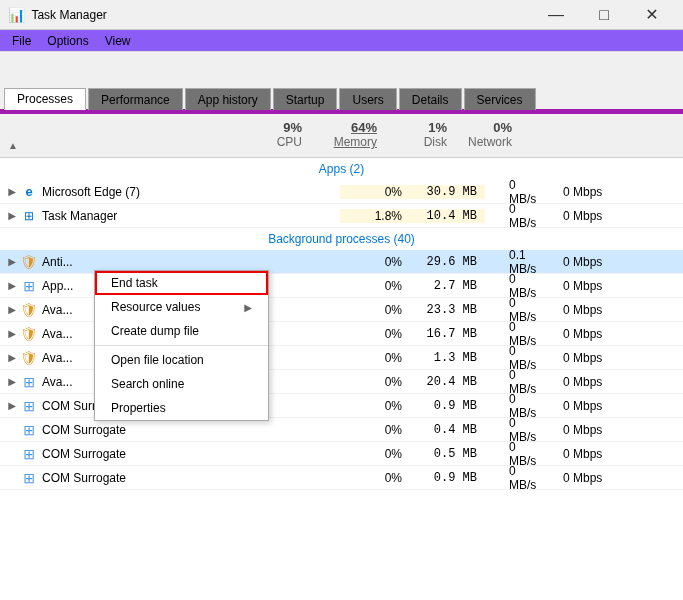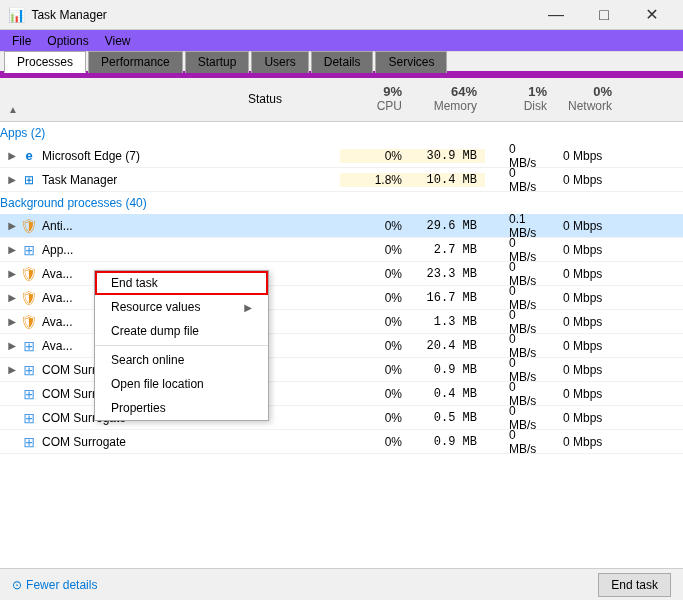--- a/index.html
+++ b/index.html
@@ -35,23 +35,24 @@
       padding: 2px 8px;
       cursor: pointer;
       height: 100%;
       display: flex; align-items: center;
     }
 
     .tab-bar {
       background: #f0f0f0;
       height: 26px;
       display: flex;
-      align-items: center;
+      align-items: flex-start;
       padding: 0 4px;
-      border-bottom: 7px solid #a21caf;
+      border-bottom: 5px solid #a21caf;
+      margin-top: 36px;
     }
     .tab {
       padding: 4px 12px;
       border: 1px solid #aaa;
       border-bottom: none;
       cursor: pointer;
       background: #737373;
       margin-right: 2px;
       height: 22px;
       display: flex; align-items: center;
@@ -68,29 +69,30 @@
       display: flex;
       align-items: center;
       border-bottom: 1px solid #ccc;
       background: #f0f0f0;
       height: 44px;
     }
     .col-name { width: 240px; padding: 2px 8px; display: flex; flex-direction: column; justify-content: flex-end; height: 100%; padding-bottom: 4px; }
     .col-sort-arrow { font-size: 10px; margin-bottom: 2px; color: #666; }
     .col-status { width: 100px; padding: 2px 8px; display: flex; align-items: flex-end; padding-bottom: 4px; }
     .col-cpu { width: 70px; text-align: right; padding: 2px 8px; display: flex; flex-direction: column; align-items: flex-end; justify-content: flex-end; padding-bottom: 4px; color: #666; }
-    .col-memory { width: 75px; text-align: right; padding: 2px 8px; display: flex; flex-direction: column; align-items: flex-end; justify-content: flex-end; padding-bottom: 4px; color: #666; }
+    .col-memory { width: 75px; text-align: right; padding: 2px 8px; display: flex; flex-direction: column; align-items: flex-end; justify-content: flex-end; padding-bottom: 4px; color: #666; text-decoration: underline; }
     .col-disk { width: 70px; text-align: right; padding: 2px 8px; display: flex; flex-direction: column; align-items: flex-end; justify-content: flex-end; padding-bottom: 4px; color: #666; }
     .col-network { width: 65px; text-align: right; padding: 2px 8px; display: flex; flex-direction: column; align-items: flex-end; justify-content: flex-end; padding-bottom: 4px; color: #666; }
     .col-pct { font-size: 13px; font-weight: bold; color: #444; }
 
     .section-header {
       padding: 4px 0;
       color: #0078d7;
       font-size: 12px;
+      text-align: center;
     }
 
     .process-row {
       display: flex;
       align-items: center;
       height: 24px;
       border-bottom: 1px solid #f0f0f0;
       cursor: default;
     }
     .process-row.selected { background: #cde8ff; }
@@ -192,42 +194,42 @@
 </div>
 
 <div class="tab-bar">
   <div class="tab active">
       <span>Processes</span>
     </div>
   <div class="tab">
       <span>Performance</span>
     </div>
   <div class="tab">
+      <span>App history</span>
+    </div>
+  <div class="tab">
       <span>Startup</span>
     </div>
   <div class="tab">
       <span>Users</span>
     </div>
   <div class="tab">
       <span>Details</span>
     </div>
   <div class="tab">
       <span>Services</span>
     </div>
 </div>
 
 <div class="content">
 
   <div class="column-header">
     <div class="col-name">
       <span class="col-sort-arrow">▲</span>
     </div>
-    <div class="col-status">
-      <span>Status</span>
-    </div>
     <div class="col-cpu">
       <span class="col-pct">9%</span>
       <span>CPU</span>
     </div>
     <div class="col-memory">
       <span class="col-pct">64%</span>
       <span>Memory</span>
     </div>
     <div class="col-disk">
       <span class="col-pct">1%</span>
@@ -411,24 +413,24 @@
   </div>
   <div class="context-menu-item">
     <span>Resource values</span>
     <span class="submenu-arrow">▶</span>
   </div>
   <div class="context-menu-item">
     <span>Create dump file</span>
   </div>
   <div class="context-menu-separator"></div>
   <div class="context-menu-item">
+    <span>Open file location</span>
+  </div>
+  <div class="context-menu-item">
     <span>Search online</span>
-  </div>
-  <div class="context-menu-item">
-    <span>Open file location</span>
   </div>
   <div class="context-menu-item">
     <span>Properties</span>
   </div>
 </div>
 
 <div class="status-bar">
   <button class="fewer-details-btn">
     <span>⊙</span>
     <span>Fewer details</span>

